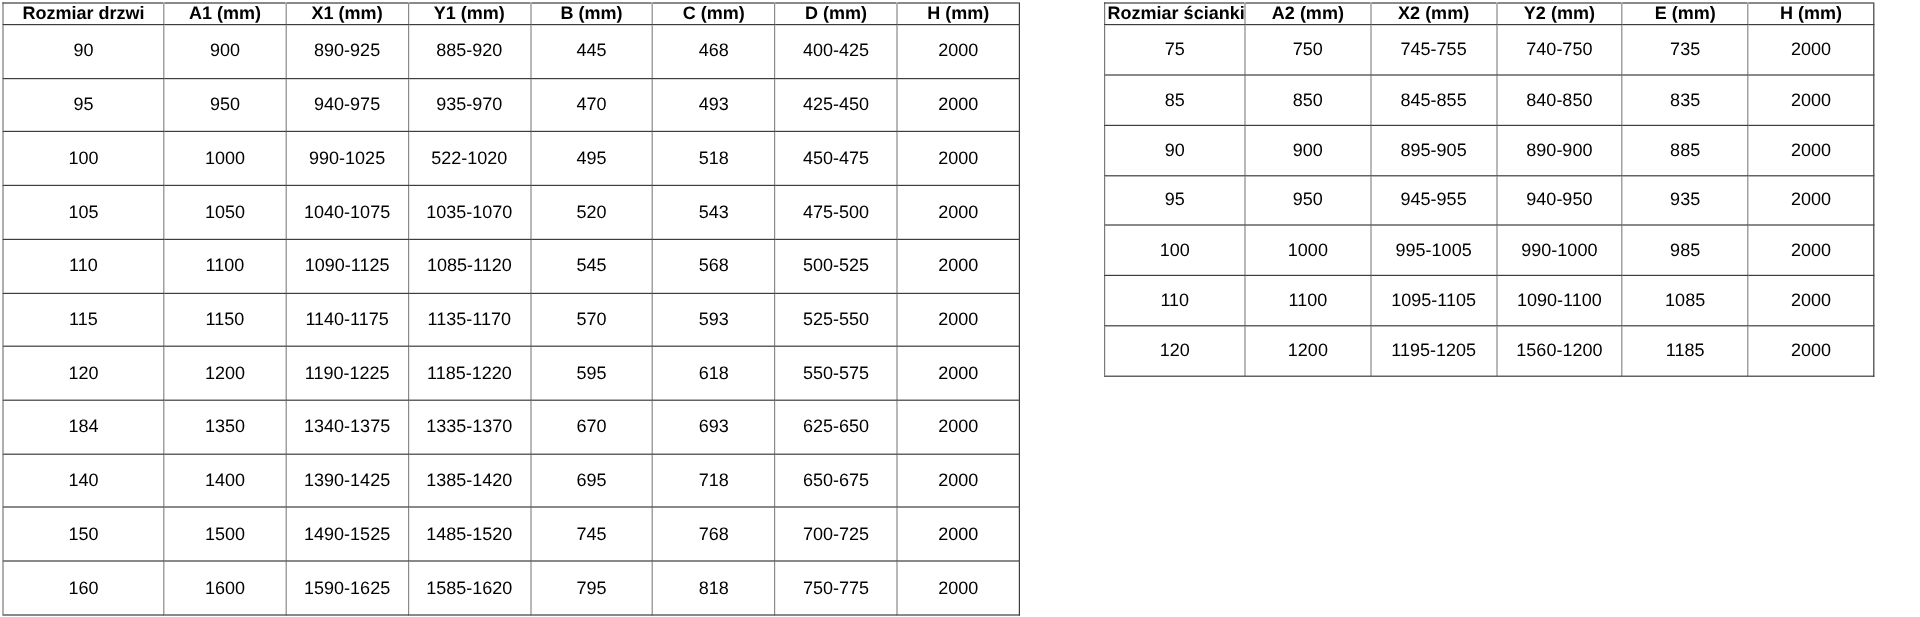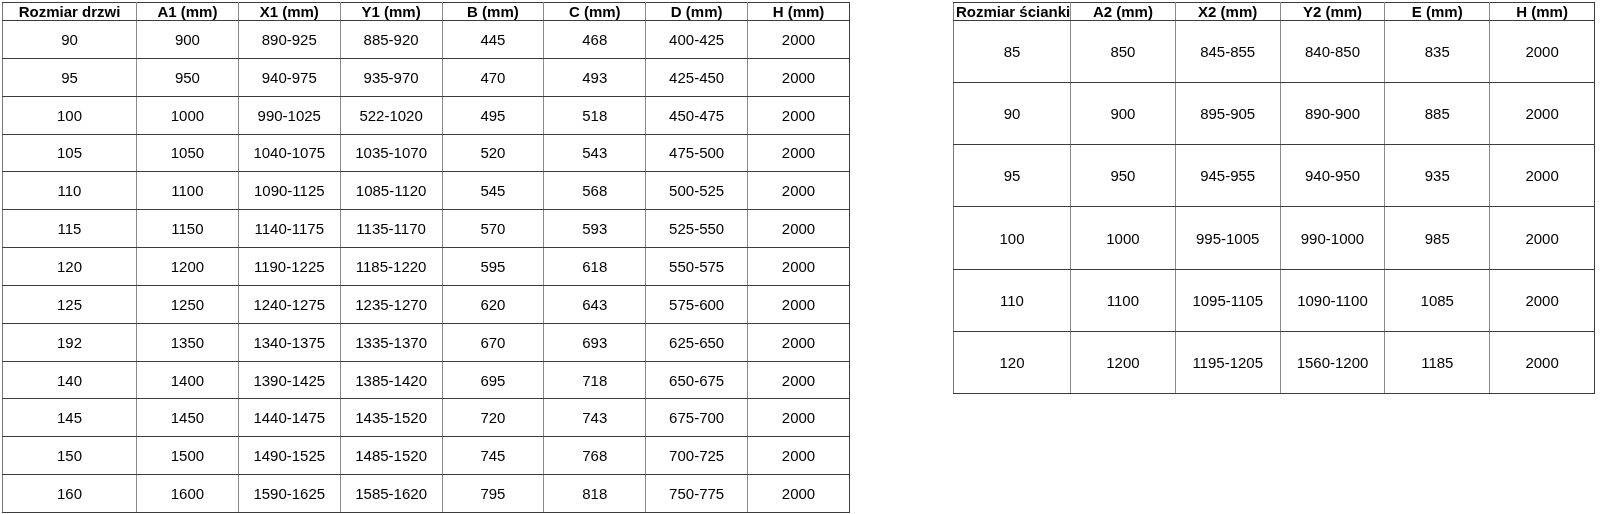--- a/index.html
+++ b/index.html
@@ -43,23 +43,23 @@
   table.spec-table th:last-child,
   table.spec-table td:last-child {
     border-right-color: #3d3d3d;
   }
   .table-left {
     left: 2px;
     width: 848px;
     height: 511px;
   }
   .table-right {
-    left: 953px;
+    left: 920px;
     width: 642px;
-    height: 392px;
+    height: 312px;
   }
   .table-left th:first-child { width: 129px; }
   .table-right th:first-child { width: 112px; }
 </style>
 </head>
 <body>
 
 <div class="canvas">
 
   <table class="spec-table table-left">
@@ -140,60 +140,40 @@
           <td>120</td>
           <td>1200</td>
           <td>1190-1225</td>
           <td>1185-1220</td>
           <td>595</td>
           <td>618</td>
           <td>550-575</td>
           <td>2000</td>
         </tr>
         <tr>
-          <td>125</td>
-          <td>1250</td>
-          <td>1240-1275</td>
-          <td>1235-1270</td>
-          <td>620</td>
-          <td>643</td>
-          <td>575-600</td>
-          <td>2000</td>
-        </tr>
-        <tr>
-          <td>192</td>
+          <td>184</td>
           <td>1350</td>
           <td>1340-1375</td>
           <td>1335-1370</td>
           <td>670</td>
           <td>693</td>
           <td>625-650</td>
           <td>2000</td>
         </tr>
         <tr>
           <td>140</td>
           <td>1400</td>
           <td>1390-1425</td>
           <td>1385-1420</td>
           <td>695</td>
           <td>718</td>
           <td>650-675</td>
           <td>2000</td>
         </tr>
         <tr>
-          <td>145</td>
-          <td>1450</td>
-          <td>1440-1475</td>
-          <td>1435-1520</td>
-          <td>720</td>
-          <td>743</td>
-          <td>675-700</td>
-          <td>2000</td>
-        </tr>
-        <tr>
           <td>150</td>
           <td>1500</td>
           <td>1490-1525</td>
           <td>1485-1520</td>
           <td>745</td>
           <td>768</td>
           <td>700-725</td>
           <td>2000</td>
         </tr>
         <tr>
@@ -215,20 +195,28 @@
           <th>Rozmiar ścianki</th>
           <th>A2 (mm)</th>
           <th>X2 (mm)</th>
           <th>Y2 (mm)</th>
           <th>E (mm)</th>
           <th>H (mm)</th>
         </tr>
       </thead>
     <tbody>
         <tr>
+          <td>75</td>
+          <td>750</td>
+          <td>745-755</td>
+          <td>740-750</td>
+          <td>735</td>
+          <td>2000</td>
+        </tr>
+        <tr>
           <td>85</td>
           <td>850</td>
           <td>845-855</td>
           <td>840-850</td>
           <td>835</td>
           <td>2000</td>
         </tr>
         <tr>
           <td>90</td>
           <td>900</td>

